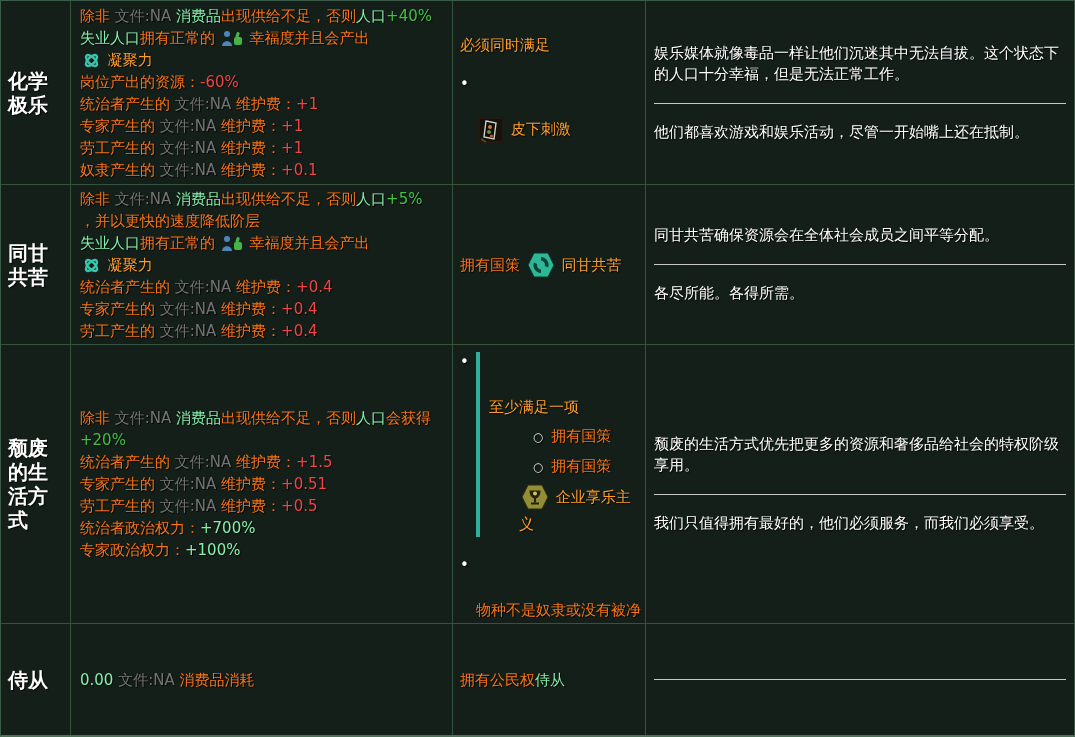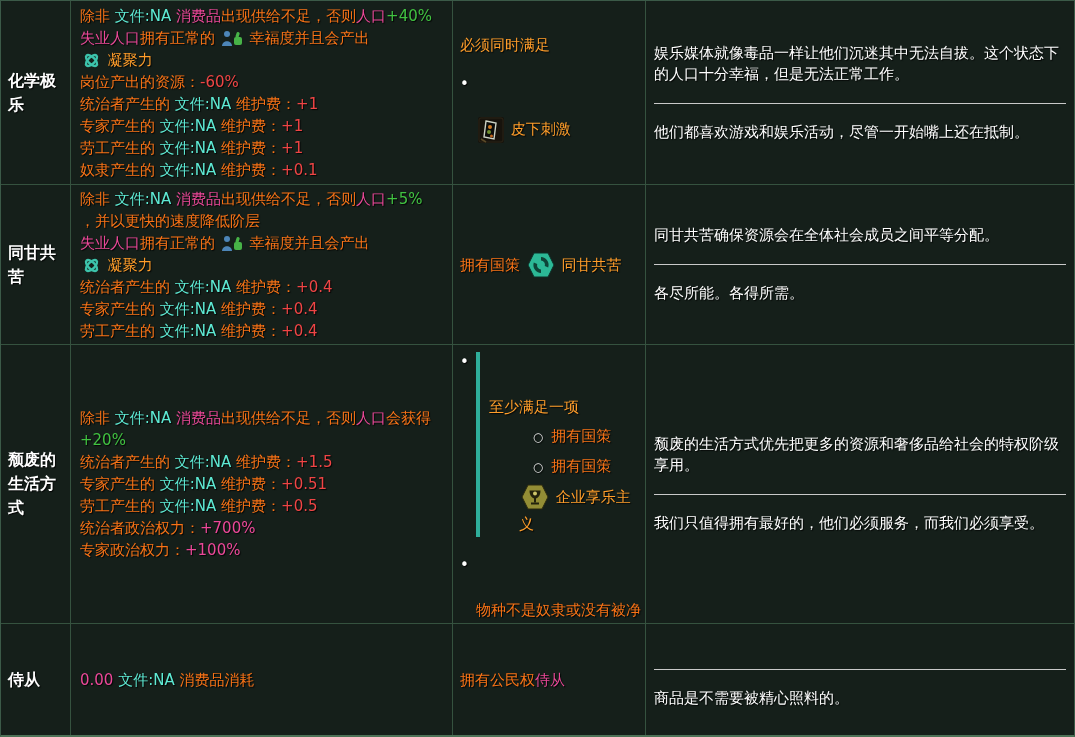--- a/index.html
+++ b/index.html
@@ -14,26 +14,26 @@
     background:#151f1a;
   }
   .cell {
     border-right:1px solid #35523f; border-bottom:1px solid #35523f;
     display:flex; flex-direction:column; justify-content:center;
     background:#151f1a; overflow:hidden;
     text-shadow:1px 1px 1px rgba(0,0,0,.85);
   }
   .cell.last-col { border-right:none; }
   .cell.last-row { border-bottom:none; }
-  .name-cell { font-weight:bold; font-size:16px; line-height:24px; padding:4px 4px 4px 7px; }
+  .name-cell { font-weight:bold; font-size:20px; line-height:24px; padding:4px 4px 4px 7px; }
   .fx-cell { padding:4px 6px 4px 9px; line-height:22px; }
   .fx-line { white-space:normal; }
   .req-cell { padding:6px 4px 6px 7px; line-height:24px; }
   .desc-cell { padding:2px 8px; line-height:21px; }
-  .c-white{color:#f97316} .c-yellow{color:#ec4899} .c-orange{color:#5eead4}
+  .c-white{color:#f97316} .c-yellow{color:#86efac} .c-orange{color:#737373}
   .c-link{color:#ff9d2a} .c-green{color:#41c241} .c-red{color:#ef4545}
   .req-header { margin-bottom:8px; }
   .req-item { display:flex; align-items:stretch; margin:6px 0; }
   .bullet { width:16px; flex:none; color:#fff; line-height:26px; }
   .vbar { width:4px; background:#2fae9b; flex:none; margin:3px 9px 3px 0; }
   .req-body { flex:1;margin-top:42px; }
   .req-line { margin:3px 0; line-height:26px; }
   .req-line.ind1 { padding-left:14px;text-align:center; }
   .req-line.ind2 { padding-left:30px; }
   .sub-bullet { color:#e8e8e8; font-size:12px; margin-right:8px; }
@@ -169,15 +169,14 @@
       <div>侍从</div>
     </div>
     <div class="cell fx-cell last-row">
       <div class="fx-line"><span class="c-yellow">0.00</span><span class="c-white"> </span><a class="lnk c-orange">文件:NA</a><span class="c-white"> 消费品消耗</span></div>
     </div>
     <div class="cell req-cell last-row">
       <div><span class="c-white">拥有公民权</span><a class="lnk c-yellow">侍从</a></div>
     </div>
     <div class="cell desc-cell last-col last-row">
       <div class="desc-sep"></div>
-      <div>商品是不需要被精心照料的。</div>
     </div>
   </div>
 
 </body></html>

